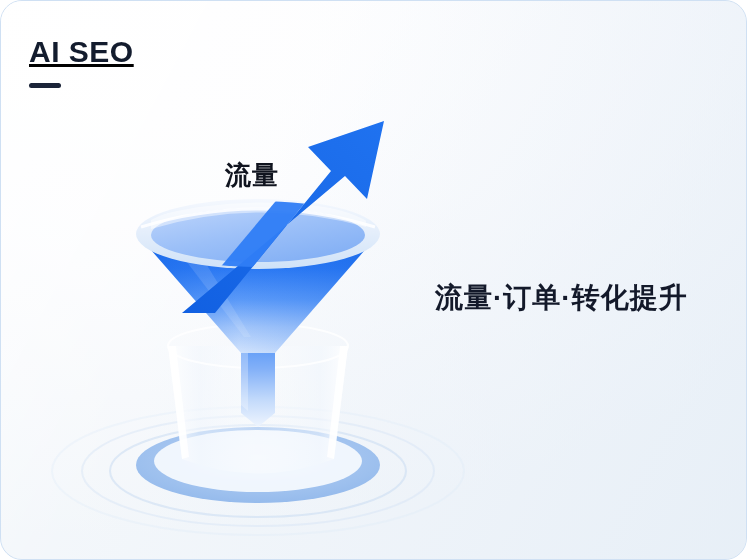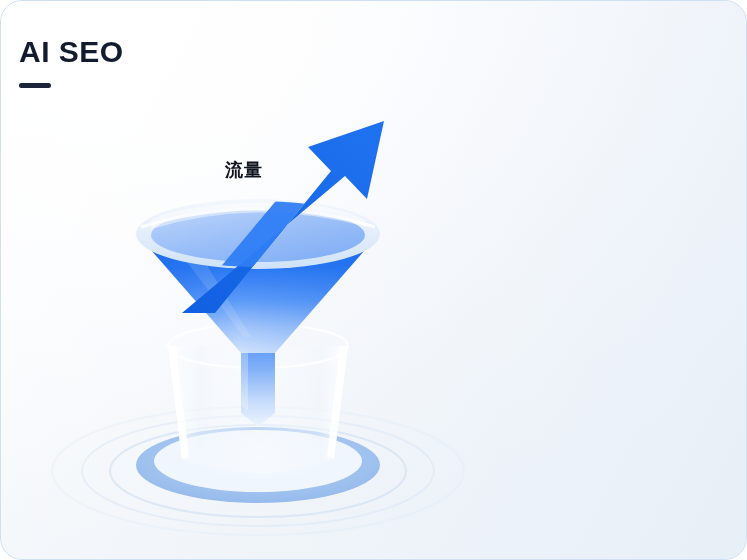--- a/index.html
+++ b/index.html
@@ -35,23 +35,24 @@
        rgba(255,255,255,0.85) 0%,
        rgba(255,255,255,0.25) 34%,
        rgba(236,242,249,0.45) 66%,
        rgba(228,237,246,0.70) 100%);
     pointer-events: none;
   }
 
   
   .header {
     position: absolute;
-    left: 18px;
+    left: 28px;
     top: 36px;
     z-index: 6;
+    text-decoration: underline;
   }
   .brand-title {
     font-size: 30px;
     font-weight: 700;
     letter-spacing: 0.5px;
     color: #131c2e;
     line-height: 1;
     white-space: nowrap;
   }
   .brand-rule {
@@ -83,39 +84,40 @@
     width: 470px;
     height: 560px;
     z-index: 4;
   }
   .stage svg { display: block; }
 
   
   .label {
     position: absolute;
     z-index: 7;
-    font-size: 18px;
+    font-size: 26px;
     font-weight: 700;
     color: #10141f;
     letter-spacing: 1px;
     white-space: nowrap;
   }
   .label-traffic { left: 224px; top: 157px; }
   .label-convert { left: 222px; top: 434px; }
 </style>
 </head>
 <body>
 
 <div class="card">
 
   <div class="header">
     <div class="brand-title">AI SEO</div>
     <div class="brand-rule"></div>
   </div>
 
+  <div class="tagline">流量·订单·转化提升</div>
 
   <div class="stage">
     <svg width="470" height="560" viewBox="0 0 470 560" xmlns="http://www.w3.org/2000/svg">
       <defs>
         <linearGradient id="coneGrad" x1="0" y1="0" x2="0" y2="1">
           <stop offset="0%" stop-color="#1a6cee"></stop>
           <stop offset="28%" stop-color="#2a78f3"></stop>
           <stop offset="55%" stop-color="#5d9bf8"></stop>
           <stop offset="78%" stop-color="#a8c9fa"></stop>
           <stop offset="100%" stop-color="#dbe9fd"></stop>

